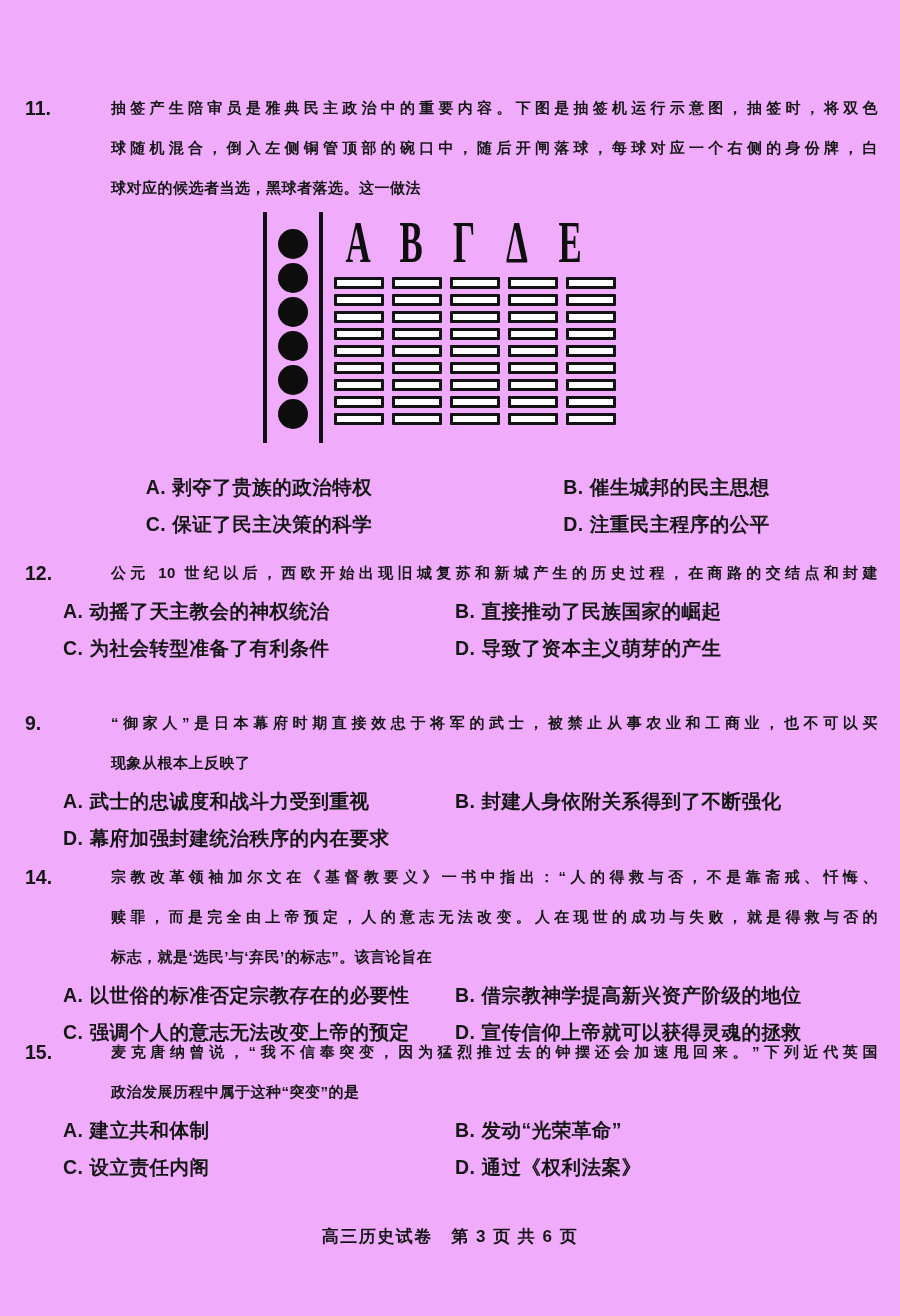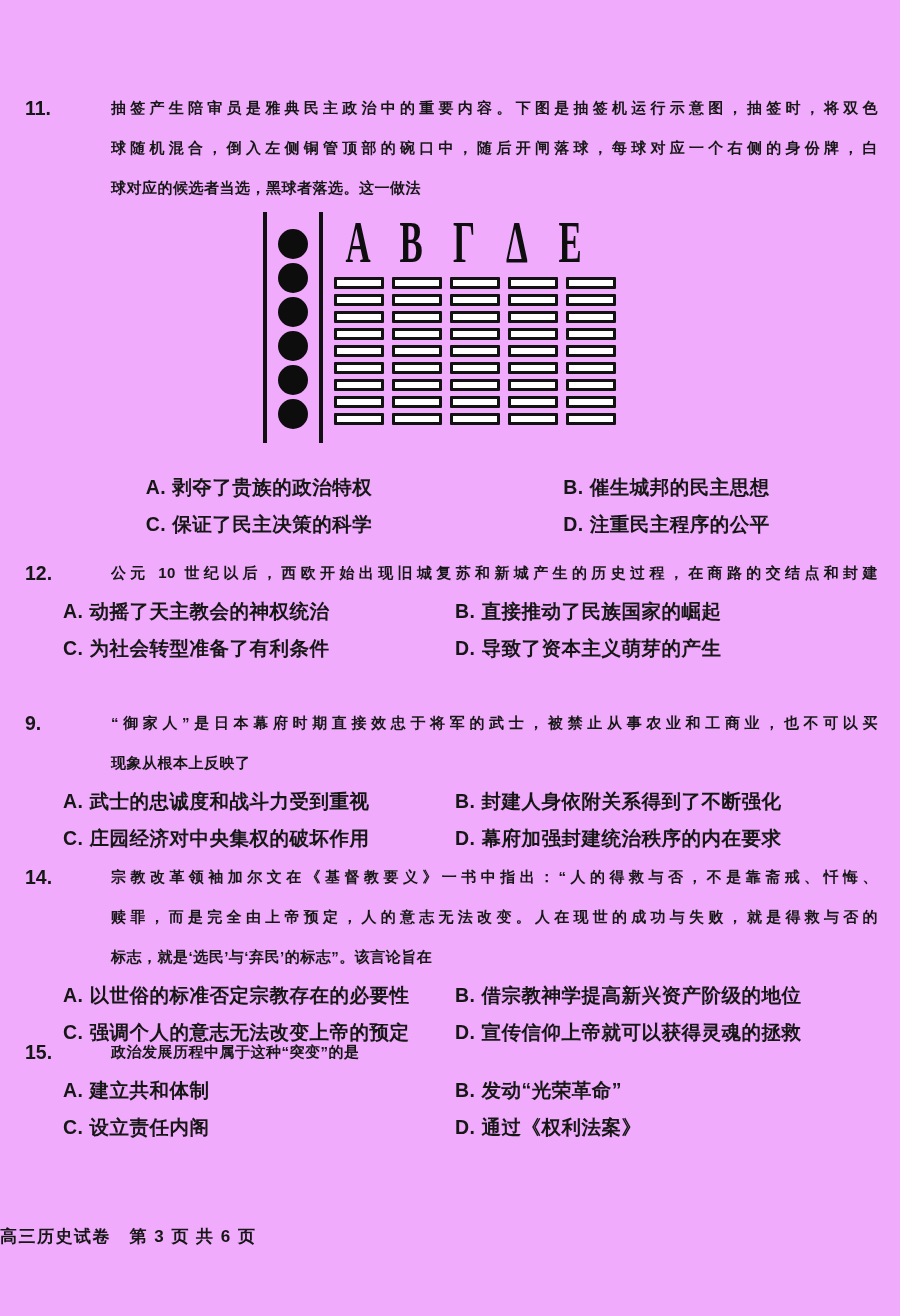--- a/index.html
+++ b/index.html
@@ -121,21 +121,21 @@
     border: 3px solid #121212;
     background: #ffffff;
     border-radius: 1px;
   }
 
   .footer {
     position: absolute;
     top: 1226px;
     left: 0;
     width: 100%;
-    text-align: left;
+    text-align: center;
     font-size: 17px;
     line-height: 22px;
     font-weight: 700;
     letter-spacing: 1.5px;
   }
 </style>
 </head>
 <body>
 
 <div class="page">
@@ -232,40 +232,40 @@
     </div>
   </section>
 
   <section class="question" style="top:703px">
     <span class="qnum">9.</span>
     <div class="line fill">“御家人”是日本幕府时期直接效忠于将军的武士，被禁止从事农业和工商业，也不可以买</div>
     <div class="line">现象从根本上反映了</div>
     <div class="options">
       <div class="option">A. 武士的忠诚度和战斗力受到重视</div>
       <div class="option">B. 封建人身依附关系得到了不断强化</div>
-      <div class="option">C. 庄园经济对中央集权的破坏作用</div>
       <div class="option">D. 幕府加强封建统治秩序的内在要求</div>
     </div>
   </section>
 
   <section class="question" style="top:857px">
     <span class="qnum">14.</span>
     <div class="line fill">宗教改革领袖加尔文在《基督教要义》一书中指出：“人的得救与否，不是靠斋戒、忏悔、</div>
     <div class="line fill">赎罪，而是完全由上帝预定，人的意志无法改变。人在现世的成功与失败，就是得救与否的</div>
     <div class="line">标志，就是‘选民’与‘弃民’的标志”。该言论旨在</div>
     <div class="options">
       <div class="option">A. 以世俗的标准否定宗教存在的必要性</div>
       <div class="option">B. 借宗教神学提高新兴资产阶级的地位</div>
       <div class="option">C. 强调个人的意志无法改变上帝的预定</div>
       <div class="option">D. 宣传信仰上帝就可以获得灵魂的拯救</div>
     </div>
   </section>
 
   <section class="question" style="top:1032px">
     <span class="qnum">15.</span>
+    <div class="line fill">麦克唐纳曾说，“我不信奉突变，因为猛烈推过去的钟摆还会加速甩回来。”下列近代英国</div>
     <div class="line">政治发展历程中属于这种“突变”的是</div>
     <div class="options">
       <div class="option">A. 建立共和体制</div>
       <div class="option">B. 发动“光荣革命”</div>
       <div class="option">C. 设立责任内阁</div>
       <div class="option">D. 通过《权利法案》</div>
     </div>
   </section>
 
   <div class="footer">高三历史试卷　第 3 页 共 6 页</div>

